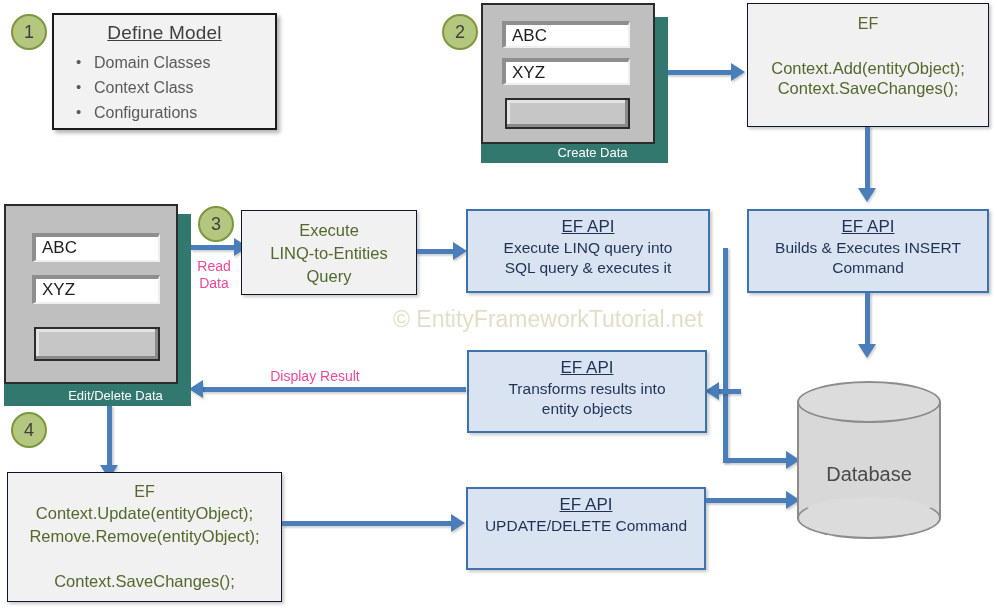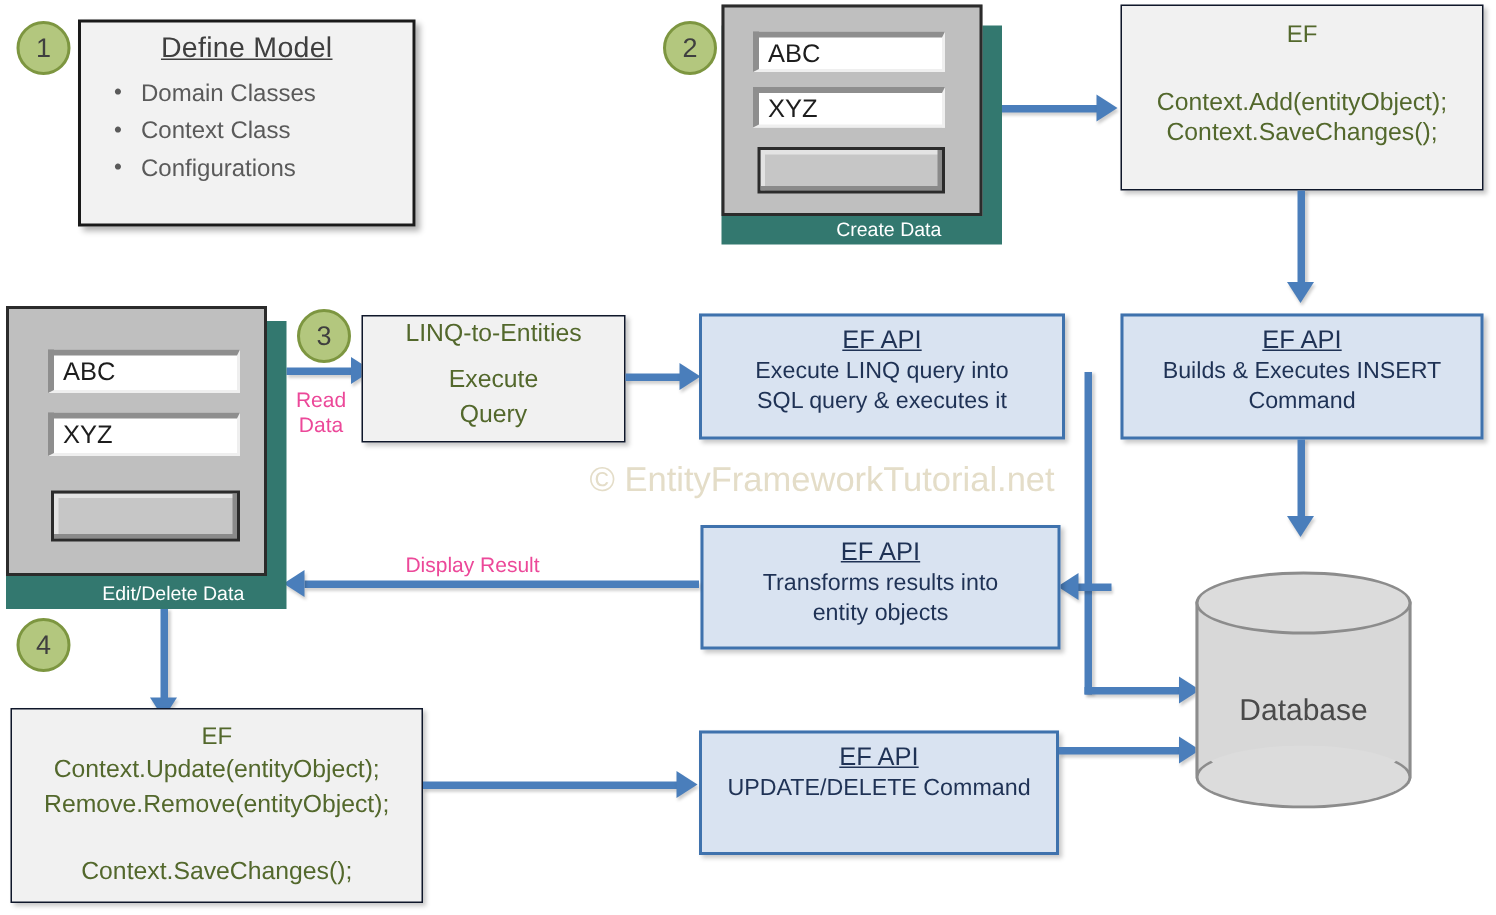--- a/index.html
+++ b/index.html
@@ -174,21 +174,21 @@
 </style>
 </head>
 <body>
 
 <div id="canvas">
 
   <div class="abs badge" style="left:11px; top:14px;">
     <span>1</span>
   </div>
 
-  <div class="abs modelbox" style="left:52px; top:13px; width:225px; height:138px;">
+  <div class="abs modelbox" style="left:52px; top:13px; width:225px; height:117px;">
     <div class="model-title">Define Model</div>
     <ul class="model-list">
       <li>Domain Classes</li>
       <li>Context Class</li>
       <li>Configurations</li>
     </ul>
   </div>
 
   <div class="abs badge" style="left:442px; top:14px;">
     <span>2</span>
@@ -245,22 +245,22 @@
   <div class="abs conn-label" style="left:186px; top:258px; width:56px;">
     <div>Read</div>
     <div>Data</div>
   </div>
 
   <div class="abs badge" style="left:198px; top:206px;">
     <span>3</span>
   </div>
 
   <div class="abs greybox" style="left:241px; top:210px; width:176px; height:85px;">
+    <div class="box-line" style="padding-top:8px; font-size:16.5px; line-height:23px;">Execute</div>
     <div class="box-line" style="font-size:16.5px; line-height:23px;">LINQ-to-Entities</div>
-    <div class="box-line" style="padding-top:8px; font-size:16.5px; line-height:23px;">Execute</div>
     <div class="box-line" style="font-size:16.5px; line-height:23px;">Query</div>
   </div>
 
   <div class="abs line-h" style="left:417px; top:249px; width:37px;"></div>
   <div class="abs arrow arr-r" style="left:453px; top:242px;"></div>
 
   <div class="abs bluebox" style="left:466px; top:209px; width:244px; height:84px;">
     <div class="box-title">EF API</div>
     <div class="box-line">Execute LINQ query into</div>
     <div class="box-line">SQL query &amp; executes it</div>

